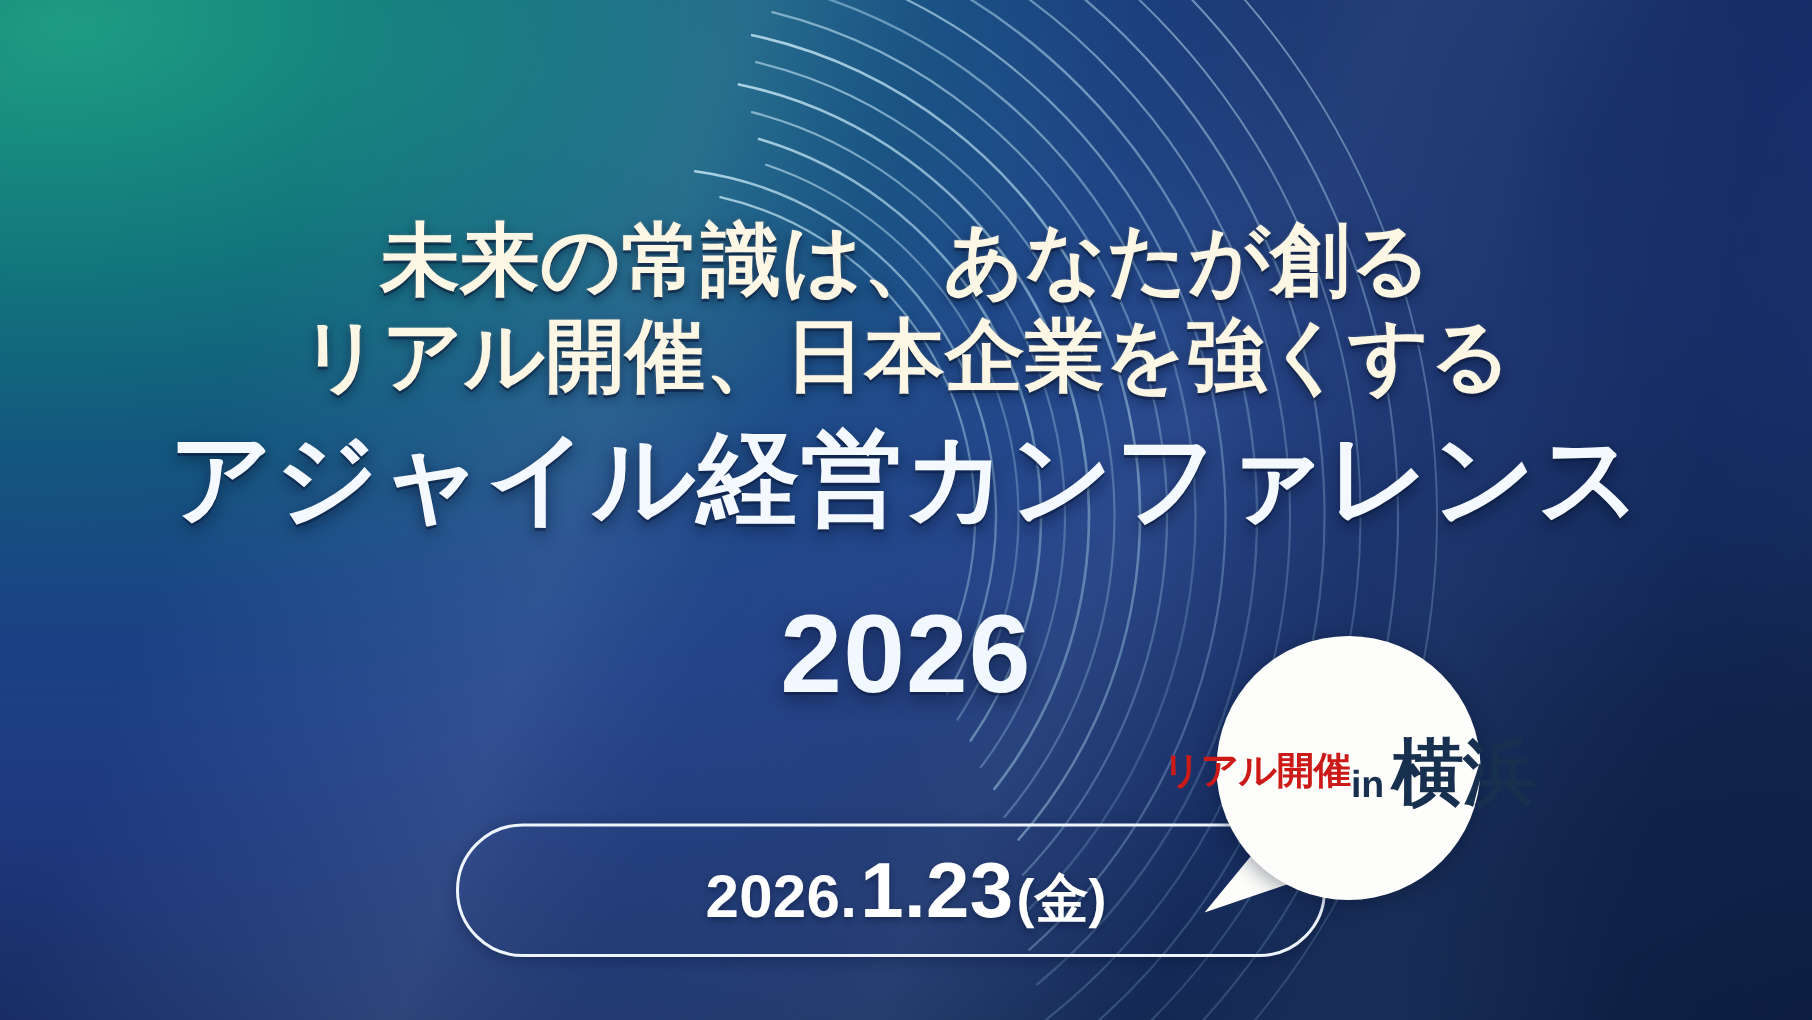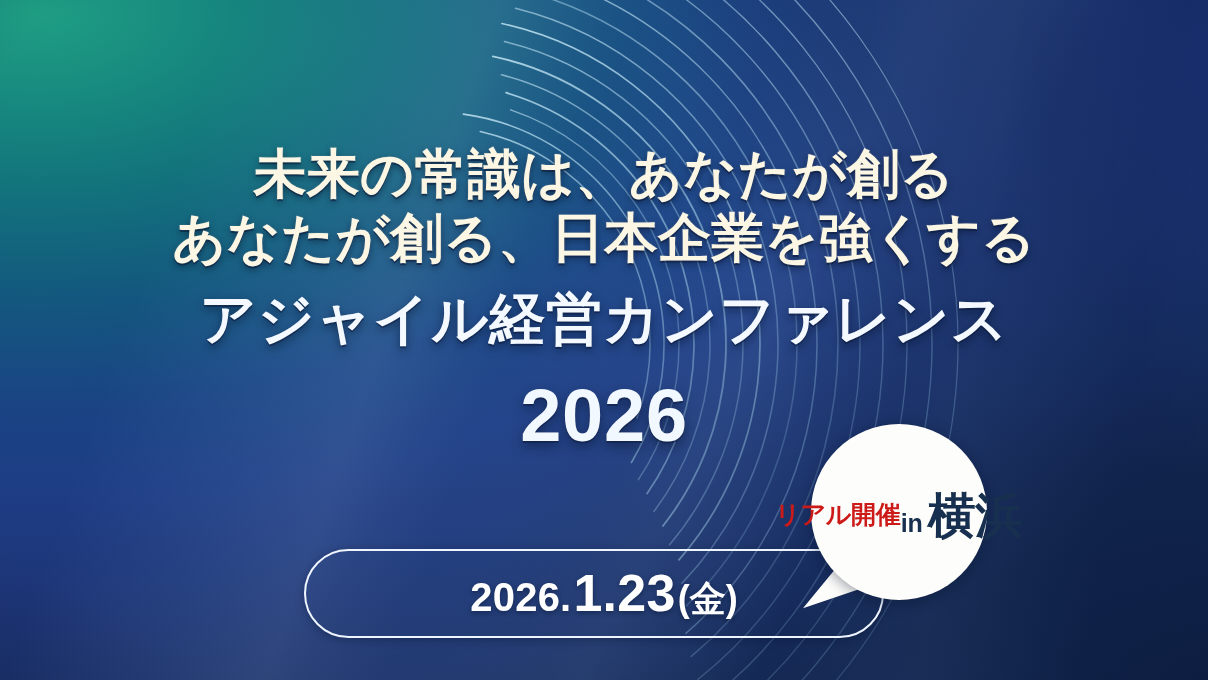--- a/index.html
+++ b/index.html
@@ -126,32 +126,32 @@
   .lead-2 { top: 207px; font-size: 53px; line-height: 62px; }
 
   .maintitle {
     position: absolute;
     top: 284px;
     left: 0;
     right: 0;
     text-align: center;
     color: #f4f9ff;
     font-weight: 700;
-    font-size: 56px;
+    font-size: 68px;
     line-height: 70px;
     letter-spacing: 0.012em;
     white-space: nowrap;
     text-shadow:
        0 2px 0 rgba(10,24,58,0.50),
        0 4px 10px rgba(5,16,42,0.55);
   }
 
   .year {
     position: absolute;
-    top: 374px;
+    top: 394px;
     left: 0;
     right: 0;
     text-align: center;
     color: #f2f8ff;
     font-weight: 700;
     font-size: 74px;
     line-height: 84px;
     letter-spacing: 0.01em;
     text-shadow:
        0 2px 0 rgba(10,24,58,0.45),
@@ -309,21 +309,21 @@
       <circle cx="432" cy="344" r="526" stroke="url(#arcFadeC)" stroke-width="1.2" stroke-dasharray="1610 2240" stroke-dashoffset="925" transform="rotate(-15 432 344)"></circle>
     </g>
   </svg>
 
   <div class="vignette"></div>
 
   <div class="content">
 
     <div class="lead lead-1">未来の常識は、あなたが創る</div>
 
-    <div class="lead lead-2">あなたが創る、日本企業を強くする</div>
+    <div class="lead lead-2">リアル開催、日本企業を強くする</div>
 
     <div class="maintitle">アジャイル経営カンファレンス</div>
 
     <div class="year">2026</div>
 
     <div class="date-pill">
       <div class="date-inner">
         <span class="date-year">2026.</span>
         <span class="date-md">1.23</span>
         <span class="date-dow">(金)</span>

